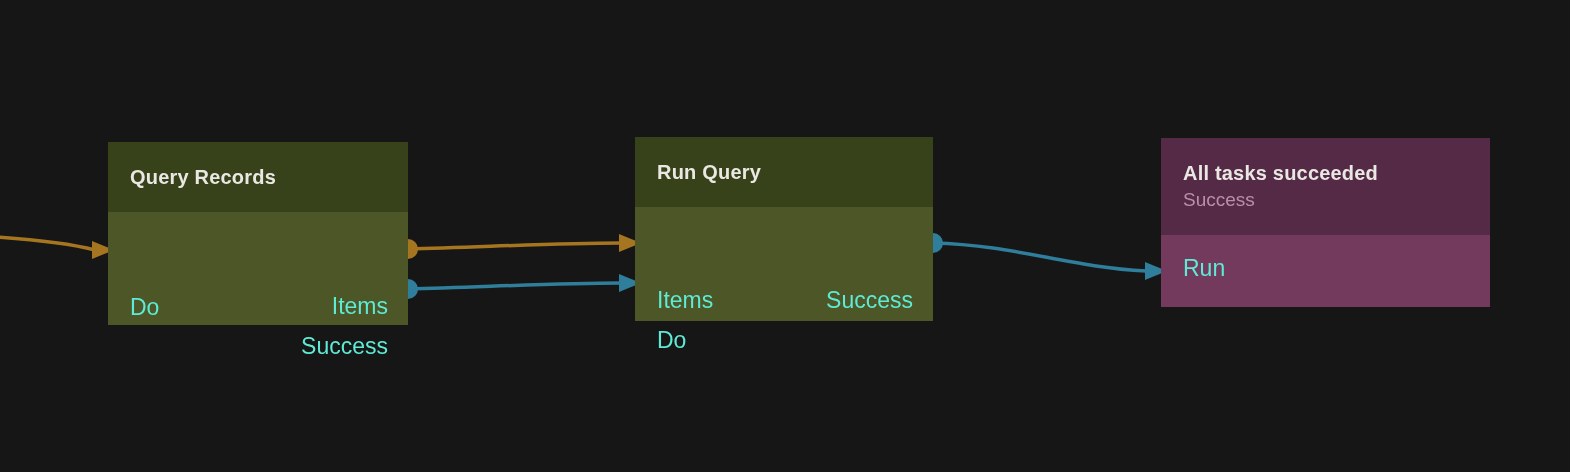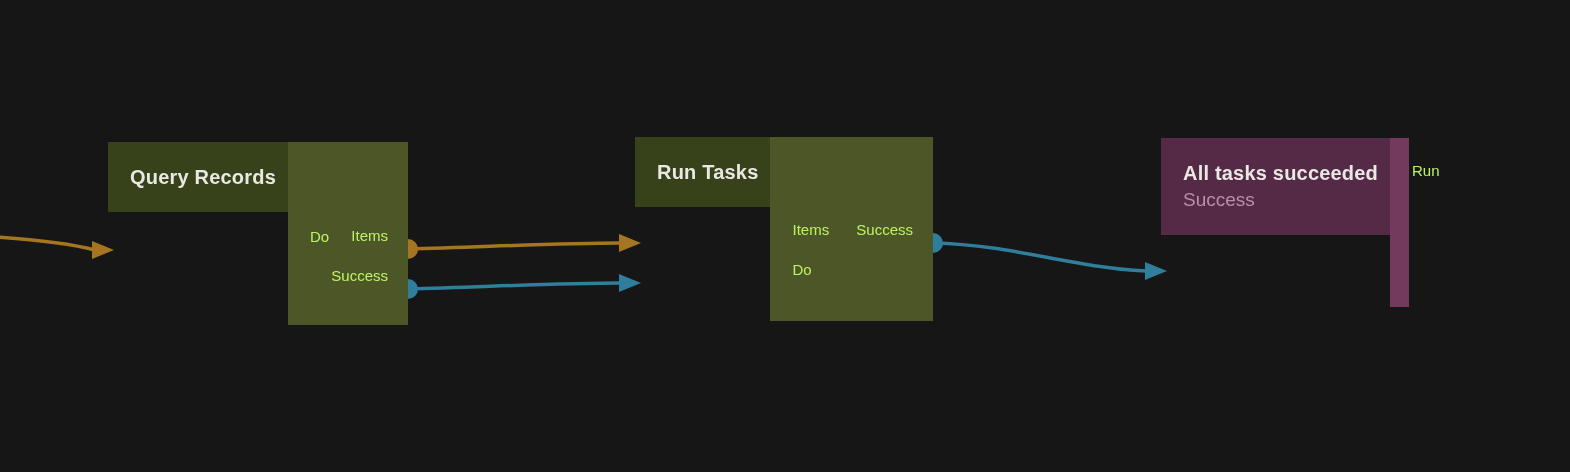--- a/index.html
+++ b/index.html
@@ -16,21 +16,21 @@
   }
   .wires-layer {
     position: absolute; left: 0; top: 0;
     width: 1570px; height: 472px;
     pointer-events: none;
   }
   .wires-layer path, .wires-layer circle, .wires-layer polygon { pointer-events: auto; }
   .node {
     position: absolute;
     display: flex;
-    flex-direction: row;
+    flex-direction: column;
   }
   .node-header {
     display: flex;
     flex-direction: column;
     justify-content: center;
     padding-left: 22px;
     padding-right: 12px;
     flex: 0 0 auto;
   }
   .node-body {
@@ -52,22 +52,22 @@
     font-size: 19px;
     font-weight: 400;
     color: #b98fa9;
     margin-top: 4px;
     white-space: nowrap;
   }
   .port-label {
     position: absolute;
     height: 26px;
     line-height: 26px;
-    font-size: 15px;
-    color: #bef264;
+    font-size: 23px;
+    color: #5eead4;
     white-space: nowrap;
   }
   .port-label.in  { left: 22px; }
   .port-label.out { right: 20px; text-align: right; }
 </style>
 </head>
 <body>
 
 <div class="canvas">
 
@@ -96,30 +96,30 @@
     </div>
     <div class="node-body">
       <span class="port-label in" style="top:82px;">Do</span>
       <span class="port-label out" style="top:81px;">Items</span>
       <span class="port-label out" style="top:121px;">Success</span>
     </div>
   </div>
 
   <div class="node green" style="left:635px; top:137px; width:298px; height:184px;">
     <div class="node-header" style="height:70px;">
-      <div class="node-title">Run Tasks</div>
+      <div class="node-title">Run Query</div>
     </div>
     <div class="node-body">
       <span class="port-label in" style="top:80px;">Items</span>
       <span class="port-label in" style="top:120px;">Do</span>
       <span class="port-label out" style="top:80px;">Success</span>
     </div>
   </div>
 
-  <div class="node plum" style="left:1161px; top:138px; width:248px; height:169px;">
+  <div class="node plum" style="left:1161px; top:138px; width:329px; height:169px;">
     <div class="node-header" style="height:97px;">
       <div class="node-title">All tasks succeeded</div>
       <div class="node-subtitle">Success</div>
     </div>
     <div class="node-body">
       <span class="port-label in" style="top:20px;">Run</span>
     </div>
   </div>
 
 </div>

